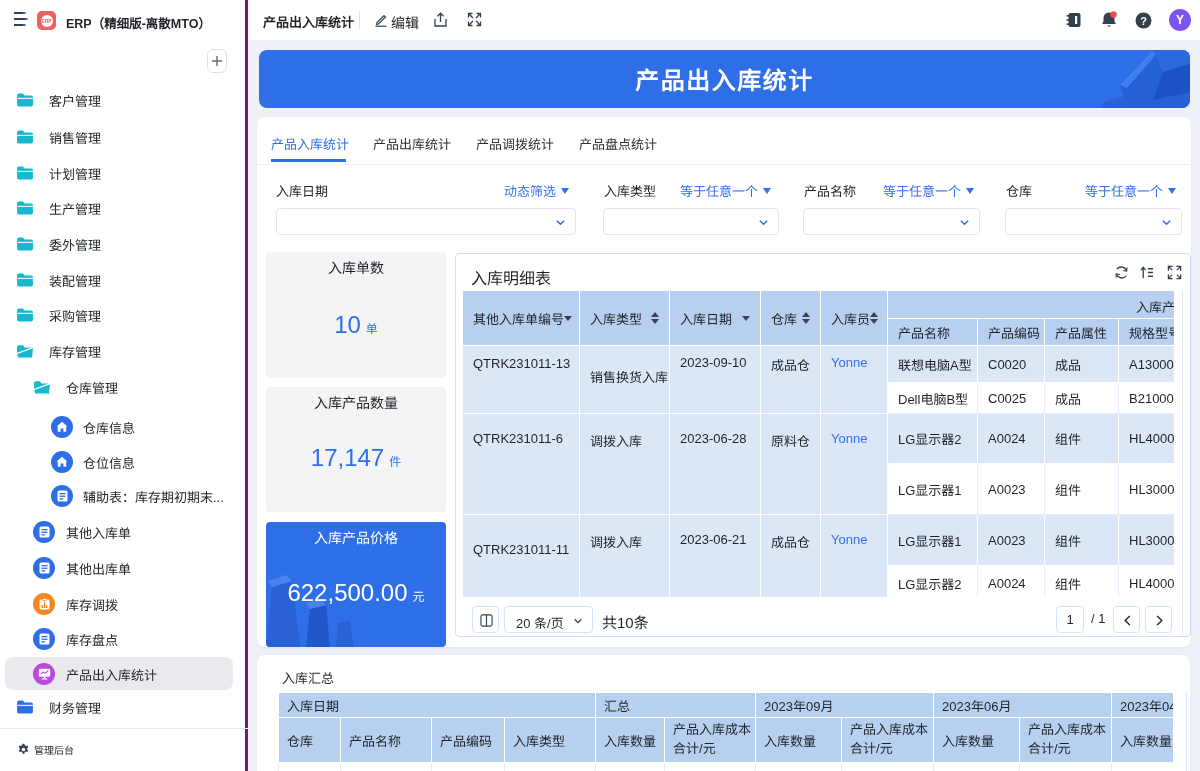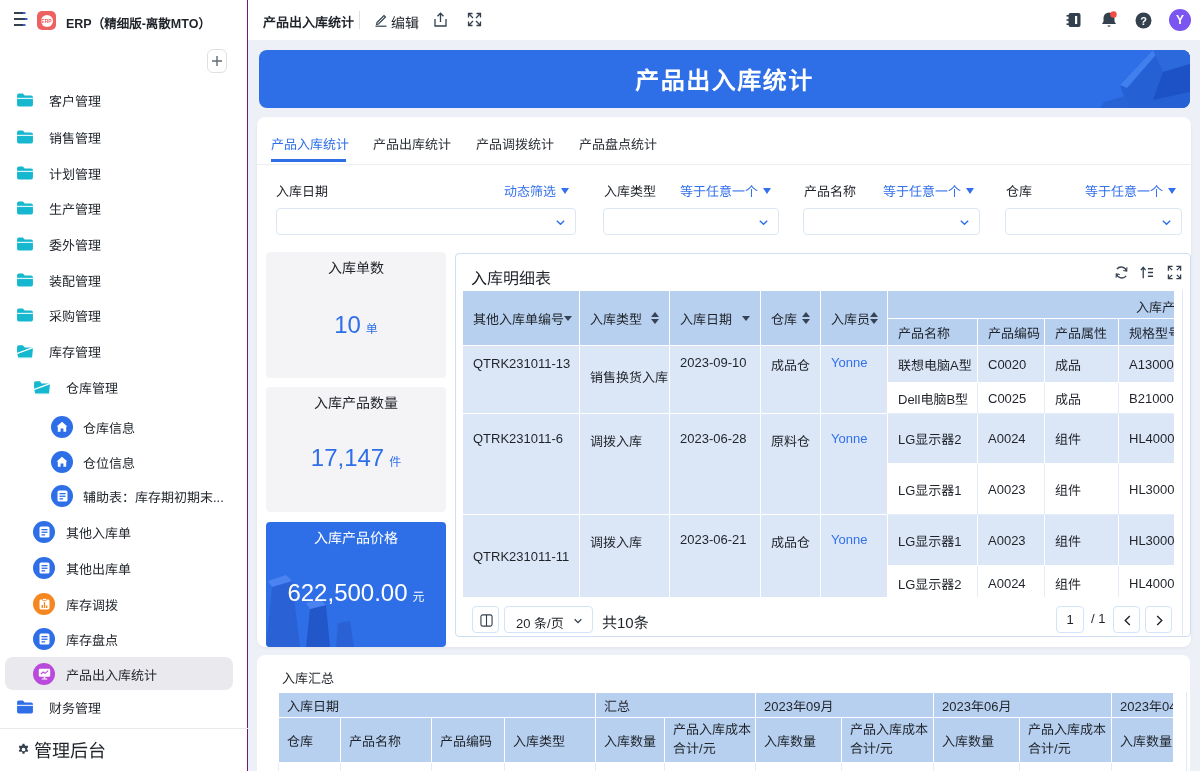--- a/index.html
+++ b/index.html
@@ -1,21 +1,21 @@
 <!DOCTYPE html>
 <html lang="zh-CN"><head>
 <meta charset="utf-8">
 <style>
 * { margin:0; padding:0; box-sizing:border-box; }
 html,body { width:1200px; height:771px; overflow:hidden; font-family:"Liberation Sans",sans-serif; color:#1f2329; }
 .abs { position:absolute; }
 body { position:relative; background:#edf0f7; }
 
 
-#sidebar { position:absolute; left:0; top:0; width:248px; height:771px; background:#fff; border-right:1px solid #701a75; z-index:5; }
+#sidebar { position:absolute; left:0; top:0; width:248px; height:771px; background:#fff; border-right:3px solid #701a75; z-index:5; }
 .mi { position:absolute; left:0; width:248px; height:34px; display:flex; align-items:center; font-size:13px; color:#24292f; }
 .mi .ic { position:absolute; }
 .mi .tx { position:absolute; white-space:nowrap; }
 .circ { width:22px; height:22px; border-radius:50%; display:flex; align-items:center; justify-content:center; }
 #selrow { position:absolute; left:5px; width:228px; height:33px; background:#e9e9ee; border-radius:8px; }
 
 
 #topbar { position:absolute; left:248px; top:0; width:952px; height:40px; background:#fff; z-index:4; }
 
 
@@ -264,21 +264,21 @@
       </div>
       <div class="mi" style="top:690px">
         <span class="ic" style="left:16px;top:50%;transform:translateY(-50%);height:15px"><svg width="18" height="15" viewBox="0 0 20 17">
             <path d="M1 3 a2 2 0 0 1 2-2 h4.6 l2 2.4 H17 a2 2 0 0 1 2 2 V14 a2 2 0 0 1 -2 2 H3 a2 2 0 0 1 -2 -2 Z" fill="#2e6fe8"></path>
             <rect x="1" y="6" width="18" height="1.4" fill="#fff" opacity="0.85"></rect>
           </svg></span>
         <span class="tx" style="left:49px">财务管理</span>
       </div>
     </div>
   <div class="abs" style="left:0;top:728px;width:248px;height:1px;background:#e8eaee;"></div>
-  <div class="abs" style="left:17px;top:741px;width:232px;height:16px;display:flex;align-items:center;font-size:18px;">
+  <div class="abs" style="left:17px;top:741px;width:232px;height:16px;display:flex;align-items:center;font-size:10px;">
     <svg width="13" height="13" viewBox="0 0 24 24" fill="#33414e" style="margin-right:4px">
         <path d="M10.3 1.5 h3.4 l.6 2.8 a8 8 0 0 1 2.1 1.2 l2.7-.9 1.7 3 -2.1 1.9 a8 8 0 0 1 0 2.4 l2.1 1.9 -1.7 3 -2.7-.9 a8 8 0 0 1 -2.1 1.2 l-.6 2.8 h-3.4 l-.6-2.8 a8 8 0 0 1 -2.1-1.2 l-2.7.9 -1.7-3 2.1-1.9 a8 8 0 0 1 0-2.4 L3.2 7.6 l1.7-3 2.7.9 a8 8 0 0 1 2.1-1.2 Z M12 8.6 a3.4 3.4 0 1 0 0 6.8 a3.4 3.4 0 1 0 0-6.8 Z" fill-rule="evenodd"></path>
       </svg>
     管理后台
   </div>
 </div>
 
 <div id="topbar">
   <div class="abs" style="left:15px;top:12px;font-size:13px;font-weight:bold;">产品出入库统计</div>
   <div class="abs" style="left:111px;top:11px;width:1px;height:18px;background:#dee0e3;"></div>
@@ -488,21 +488,21 @@
                 <td class="b">组件</td>
                 <td class="b">HL4000</td>
               </tr>
           <tr style="height:51px">
                 <td class="w">LG显示器1</td>
                 <td class="w">A0023</td>
                 <td class="w">组件</td>
                 <td class="w">HL3000</td>
               </tr>
           <tr style="height:51px">
-                <td class="b vtop" style="padding-top:34px" rowspan="2">QTRK231011-11</td>
+                <td class="b vtop" style="padding-top:27px" rowspan="2">QTRK231011-11</td>
                 <td class="b vtop" style="padding-top:17px" rowspan="2">调拨入库</td>
                 <td class="b vtop" style="padding-top:17px" rowspan="2">2023-06-21</td>
                 <td class="b vtop" style="padding-top:17px" rowspan="2">成品仓</td>
                 <td class="b lnk vtop" style="padding-top:17px" rowspan="2">Yonne</td>
                 <td class="b">LG显示器1</td>
                 <td class="b">A0023</td>
                 <td class="b">组件</td>
                 <td class="b">HL3000</td>
               </tr>
           <tr style="height:36px">

